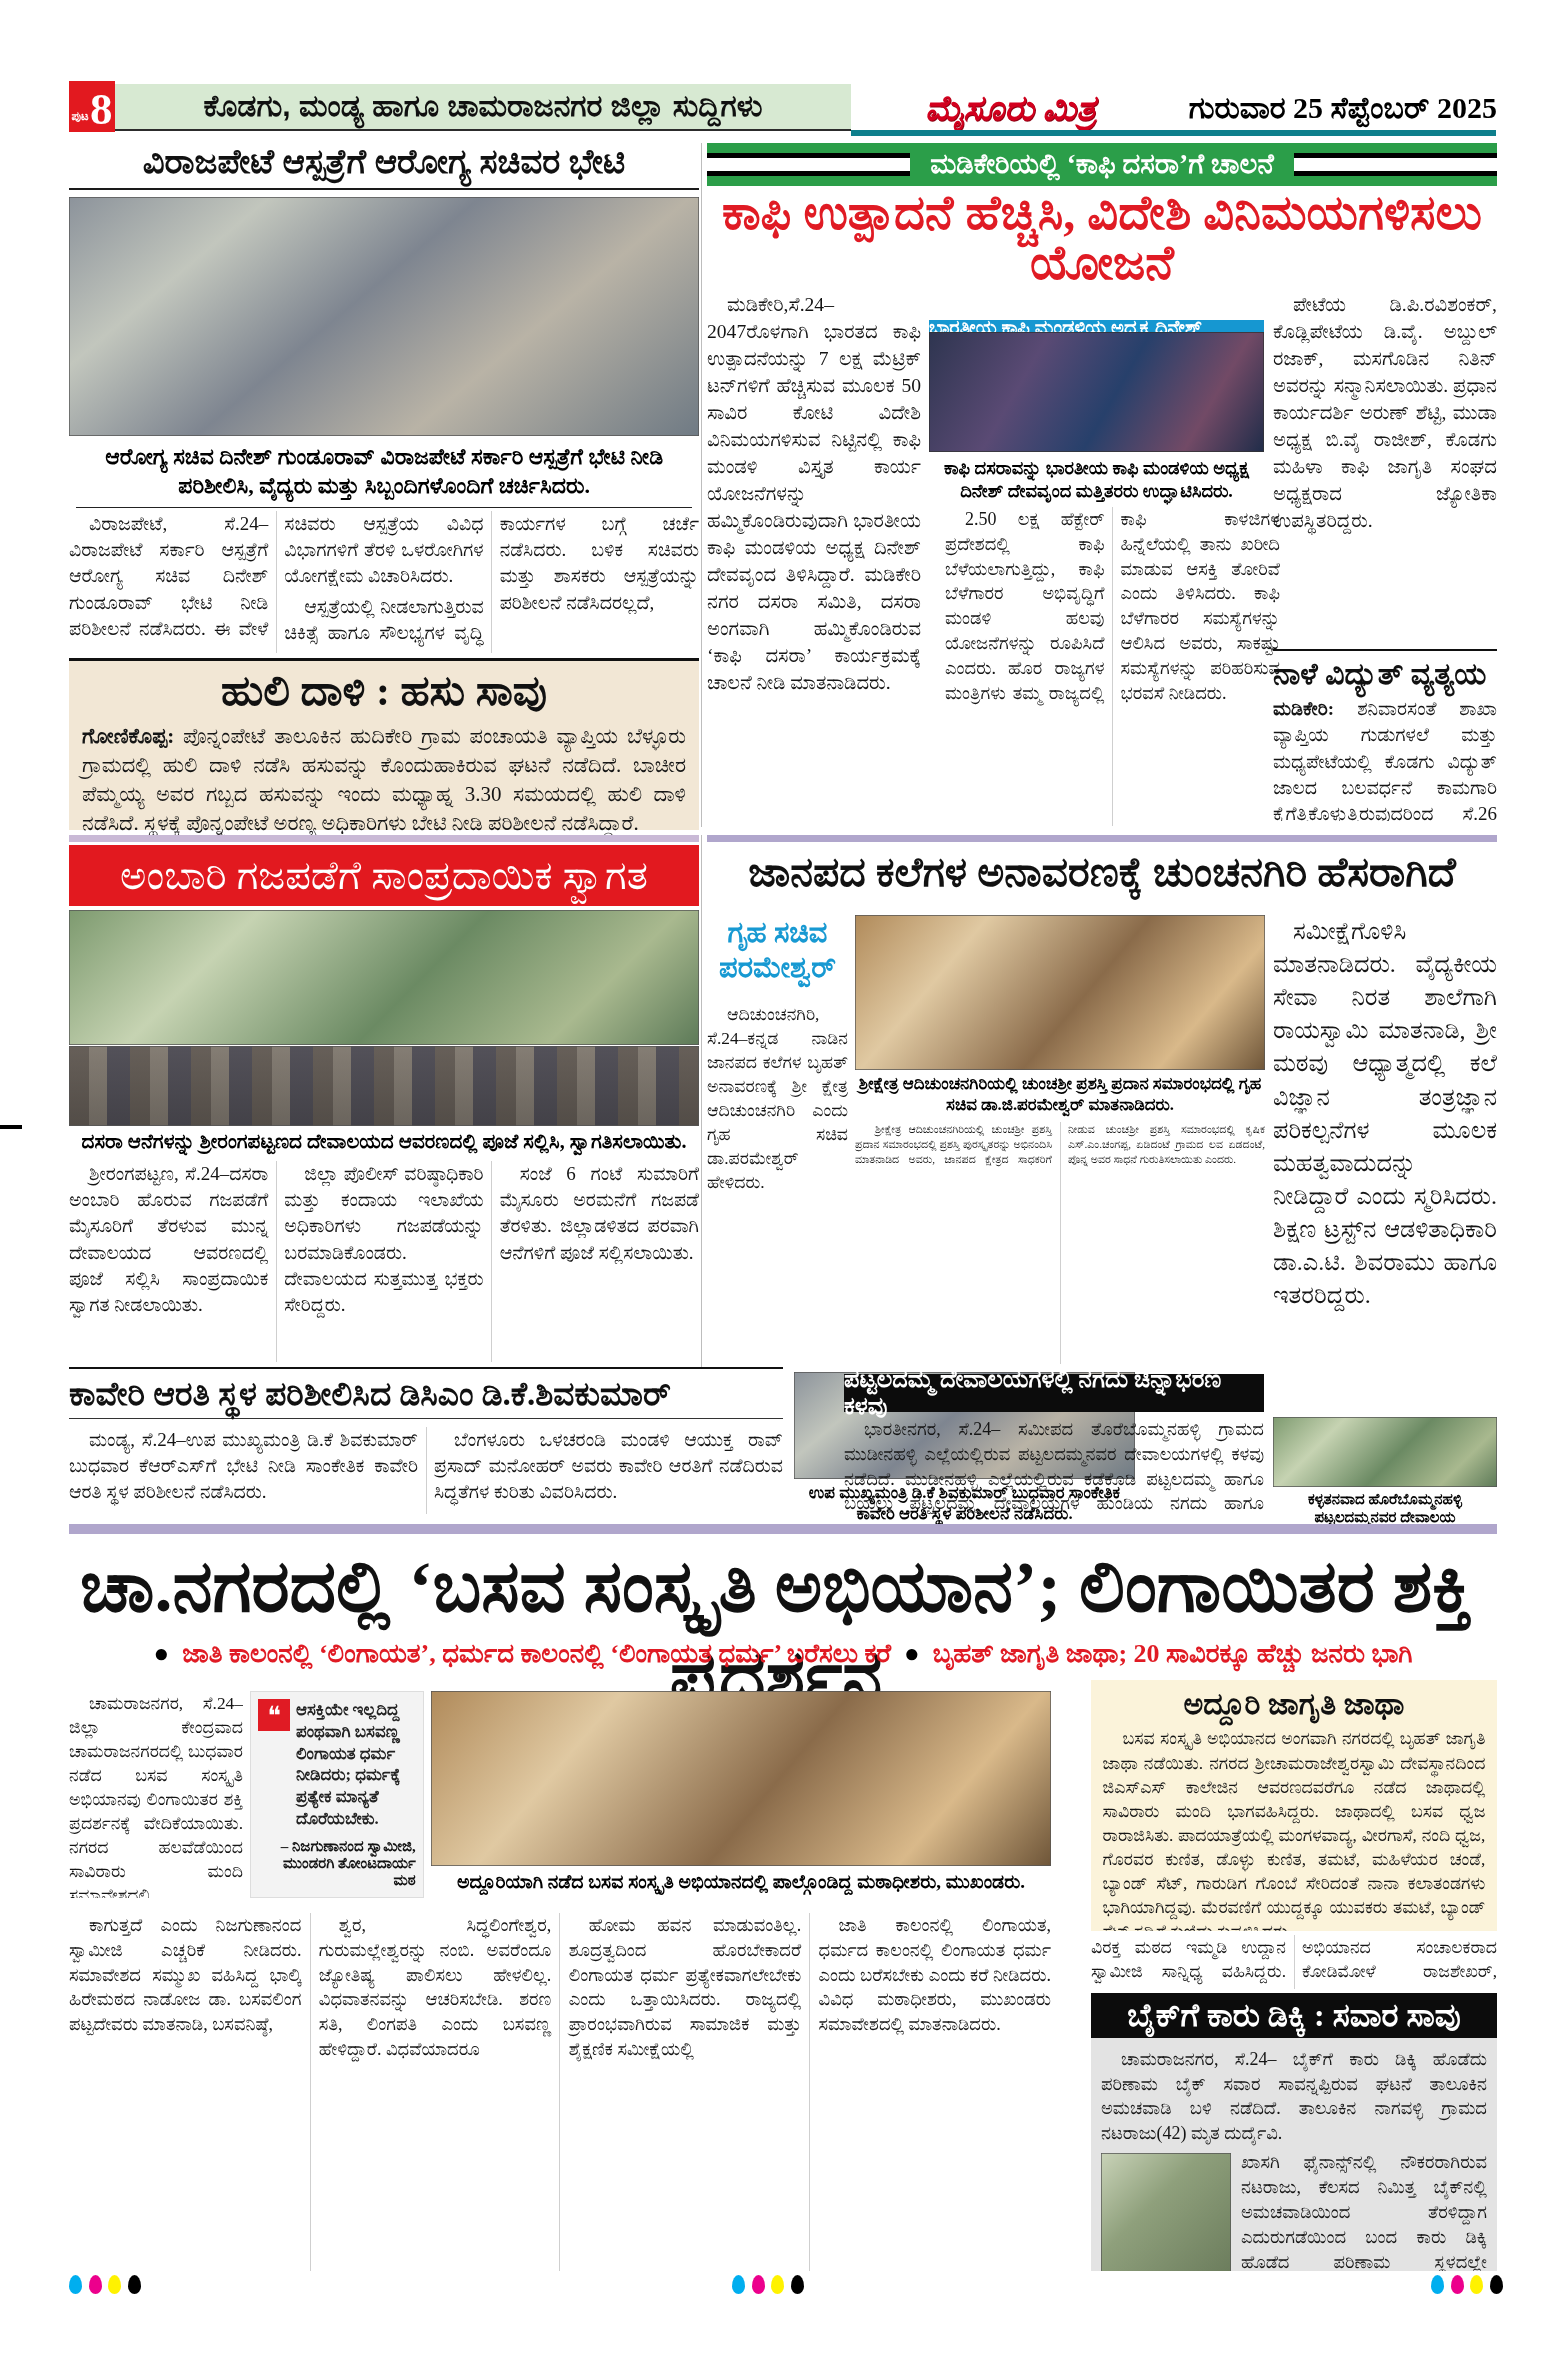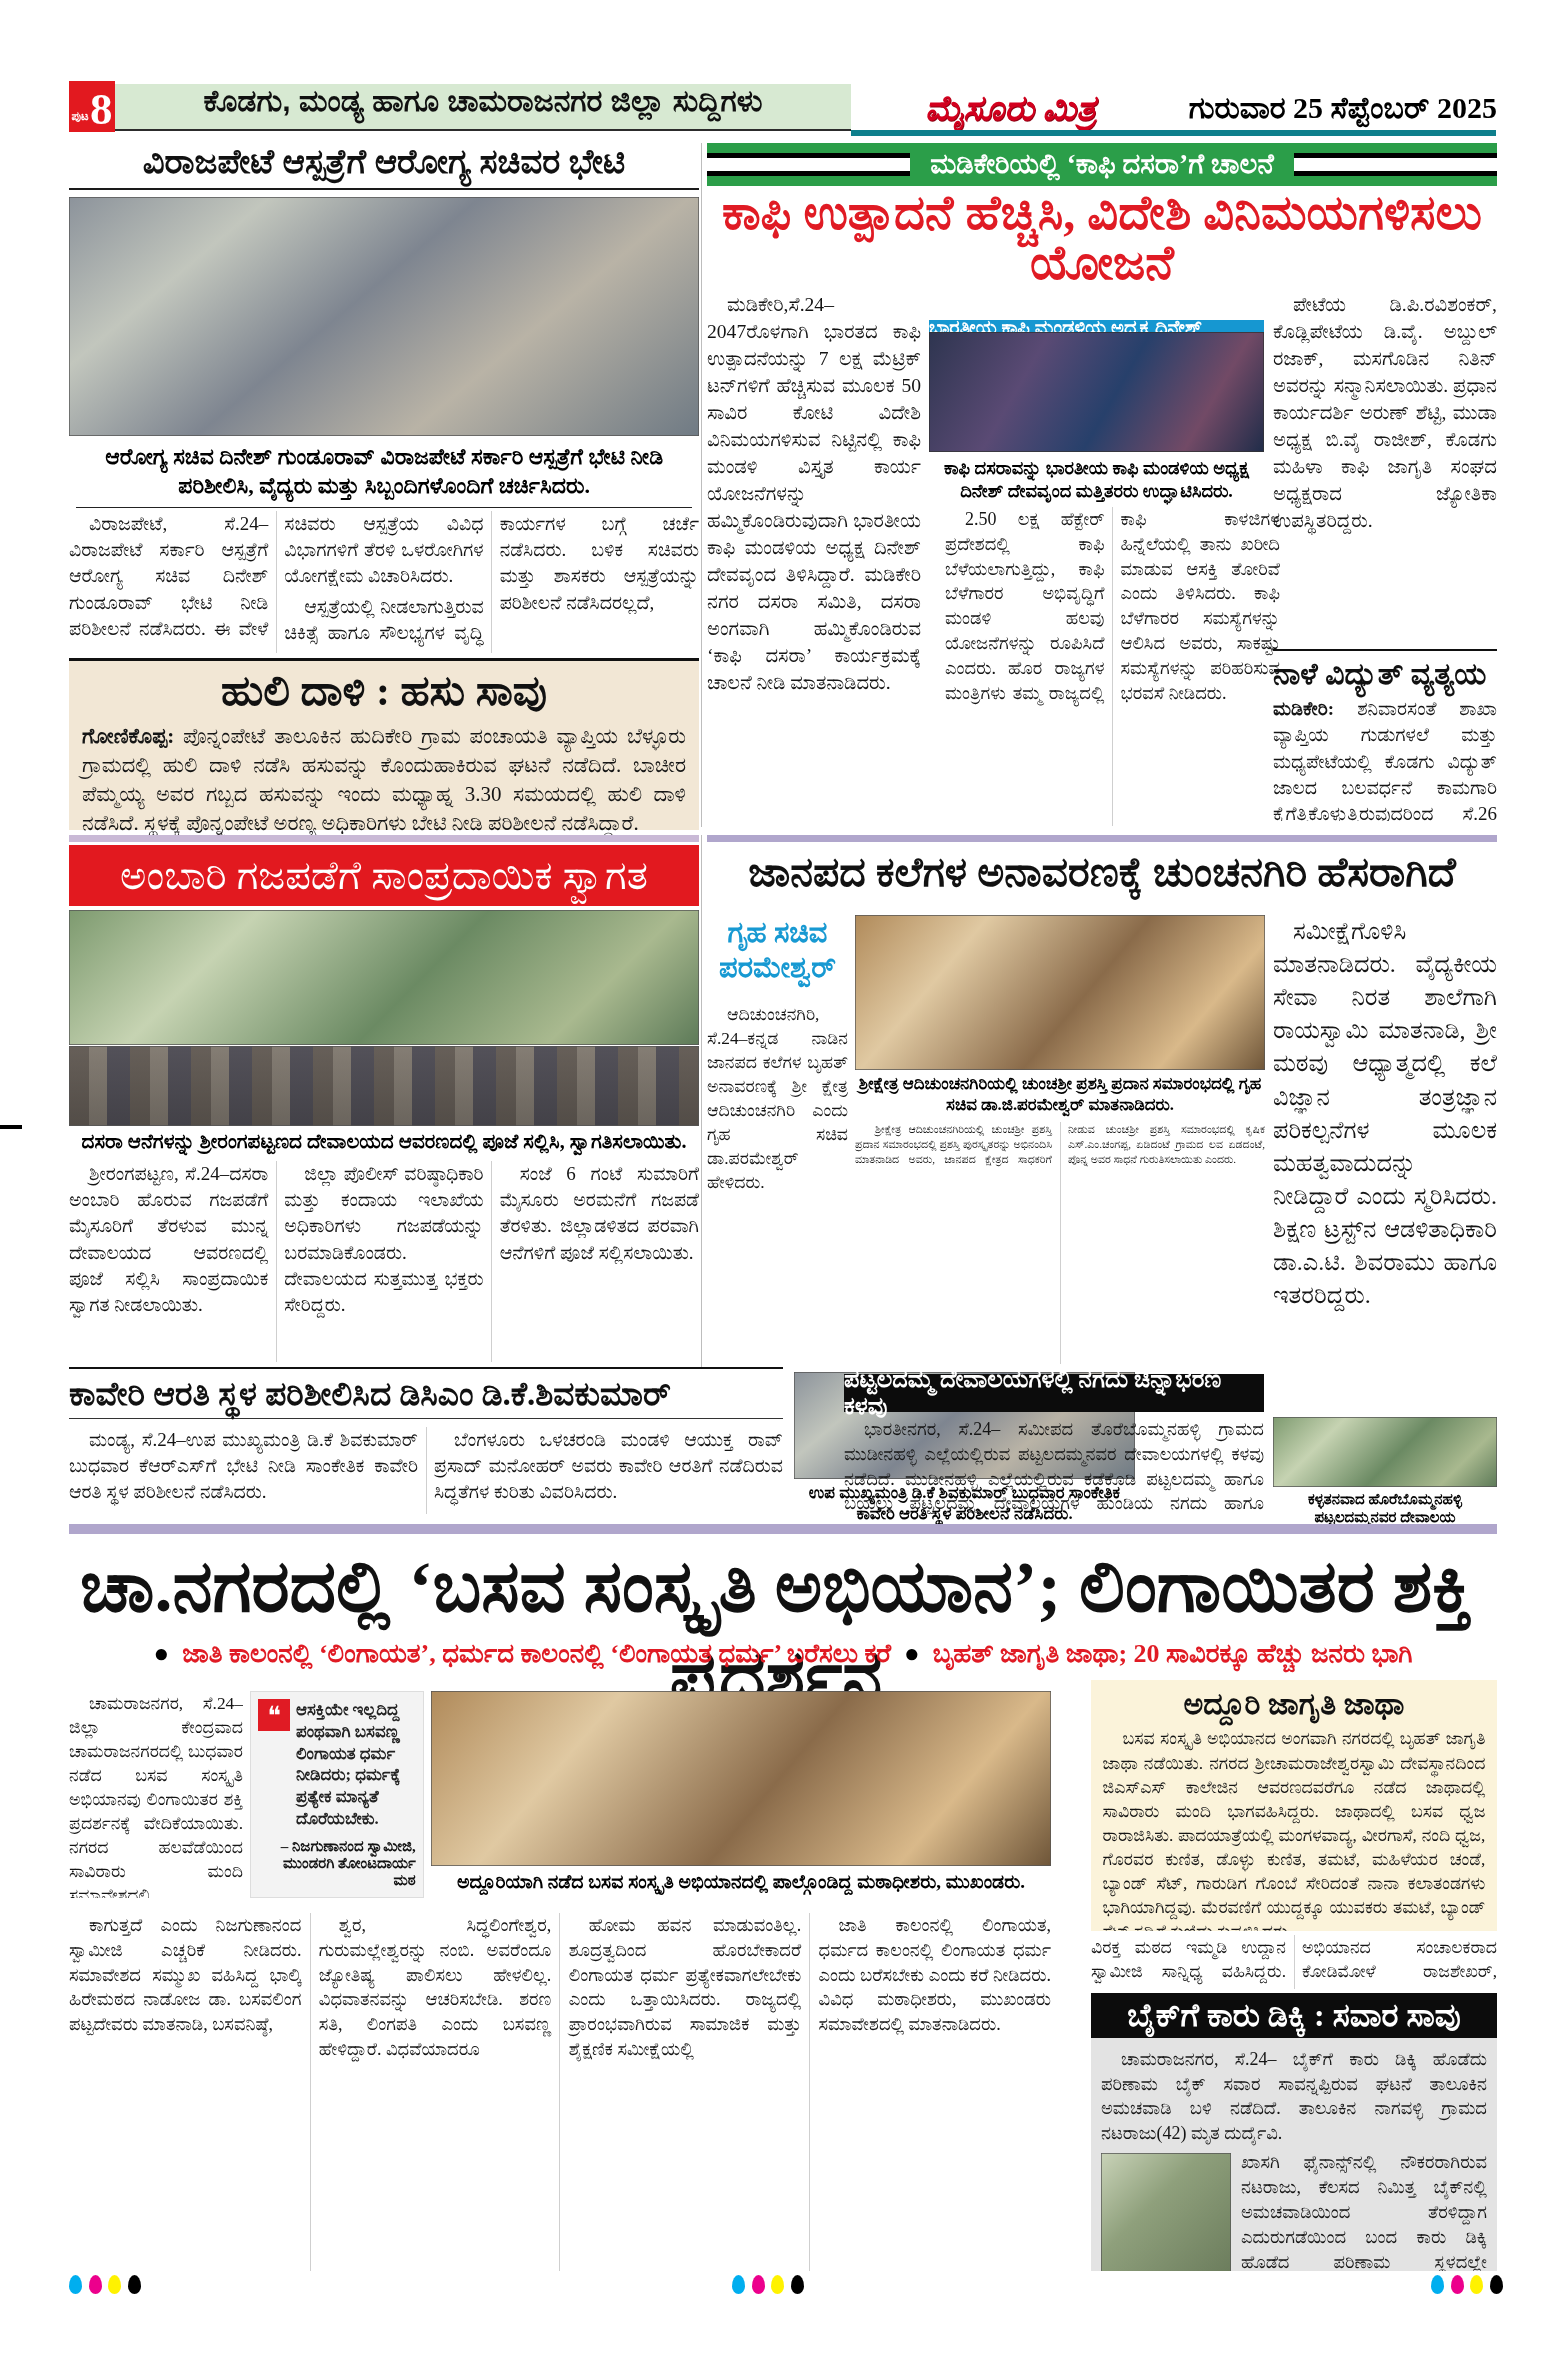--- a/index.html
+++ b/index.html
@@ -30,21 +30,21 @@
 </style>
 </head>
 <body>
 
 <div class="sheet">
 
   <div class="abs" style="left:69px;top:81px;width:46px;height:51px;background:#e2191f;color:#fff;display:flex;align-items:flex-end;justify-content:center;gap:1.4px;">
       <span style="font-size:11.6px;line-height:2.6;font-weight:bold;">ಪುಟ</span>
       <span style="font-size:45px;font-weight:bold;line-height:1;">8</span>
   </div>
-  <div class="abs" style="left:115px;top:84px;width:736px;height:45px;background:#d7e9d2;border-bottom:2.2px solid #2c2c2c;display:flex;justify-content:center;">
+  <div class="abs" style="left:115px;top:84px;width:736px;height:45px;background:#d7e9d2;border-bottom:2.2px solid #2c2c2c;display:flex;align-items:center;justify-content:center;">
       <span style="font-size:30px;font-weight:bold;color:#101010;font-family:'Liberation Sans','DejaVu Sans',sans-serif;">ಕೊಡಗು, ಮಂಡ್ಯ ಹಾಗೂ ಚಾಮರಾಜನಗರ ಜಿಲ್ಲಾ ಸುದ್ದಿಗಳು</span>
   </div>
   <div class="abs" style="left:902px;top:87px;width:217px;height:43px;color:#d3001e;font-size:35px;font-weight:bold;font-style:italic;display:flex;align-items:center;justify-content:center;text-shadow:0.7px 0.7px 0 #8c0012;">ಮೈಸೂರು ಮಿತ್ರ</div>
   <div class="abs" style="left:1127px;top:88px;width:370px;height:41px;font-size:30px;font-weight:bold;display:flex;align-items:center;justify-content:flex-end;color:#000;">ಗುರುವಾರ 25 ಸೆಪ್ಟೆಂಬರ್ 2025</div>
   <div class="abs" style="left:851px;top:130px;width:645px;height:5.8px;background:#0e7f8c;"></div>
 
   <div class="abs" style="left:0;top:1125px;width:22px;height:3.6px;background:#000;"></div>
 
   <div class="abs" style="left:69px;top:143px;width:630px;">
     <div style="font-size:34px;font-weight:bold;text-align:center;border-bottom:2.2px solid #1a1a1a;padding-bottom:5.8px;">ವಿರಾಜಪೇಟೆ ಆಸ್ಪತ್ರೆಗೆ ಆರೋಗ್ಯ ಸಚಿವರ ಭೇಟಿ</div>

